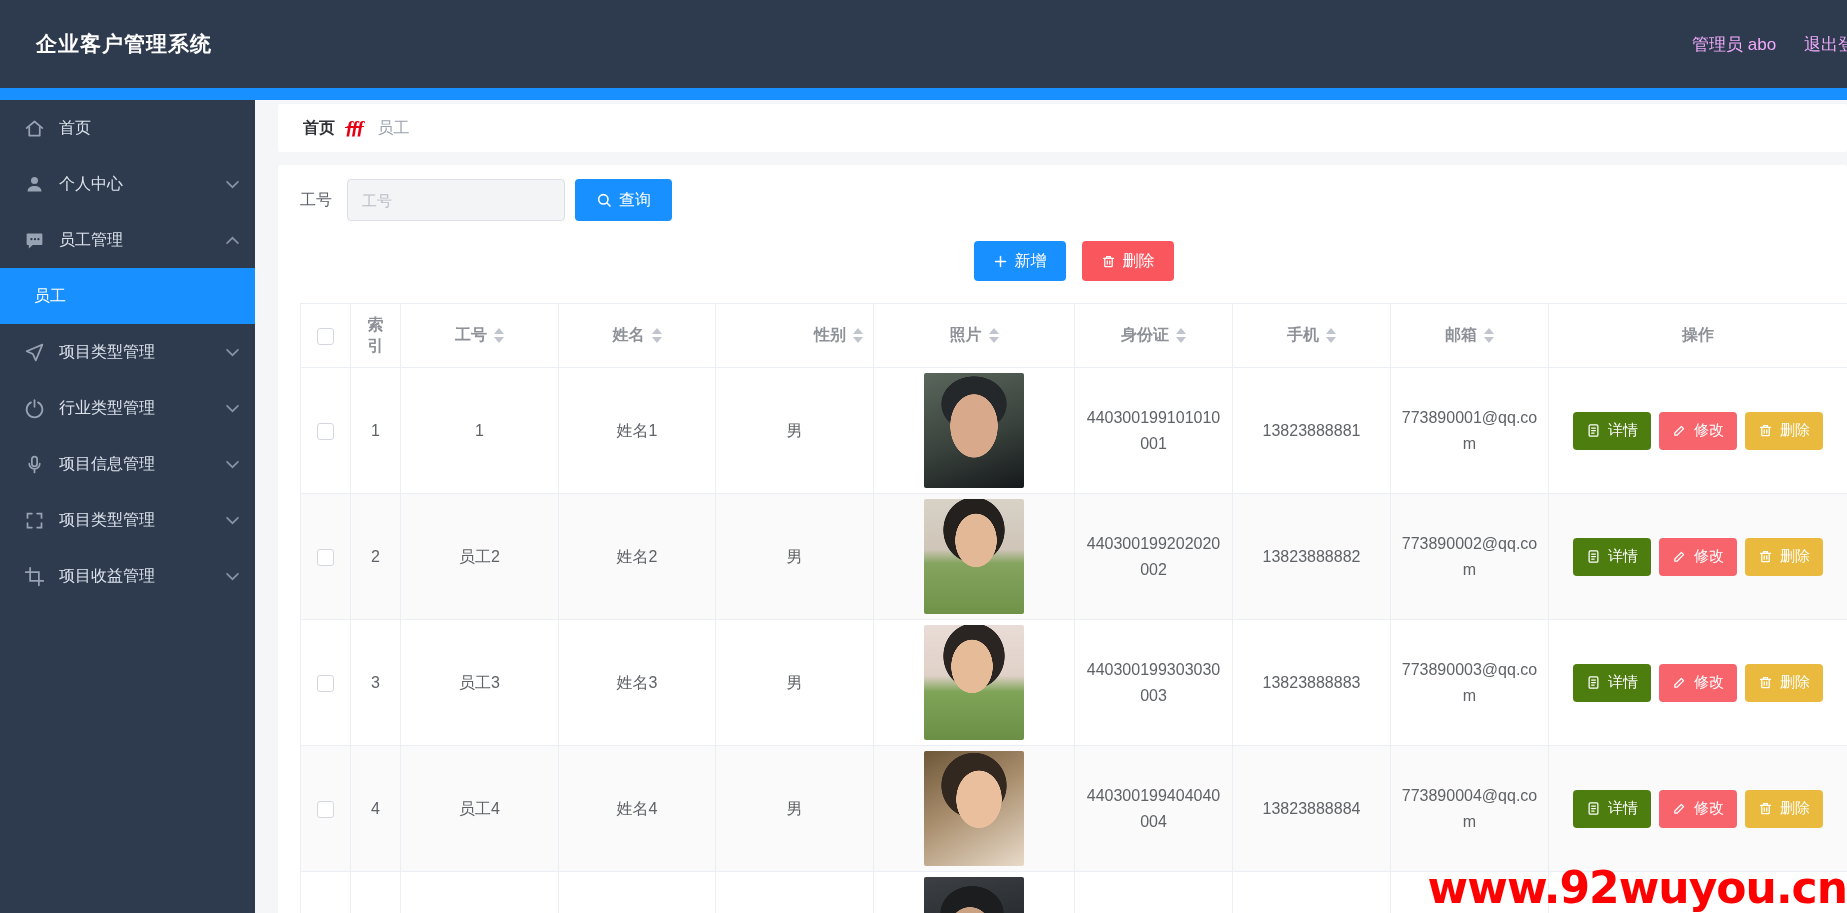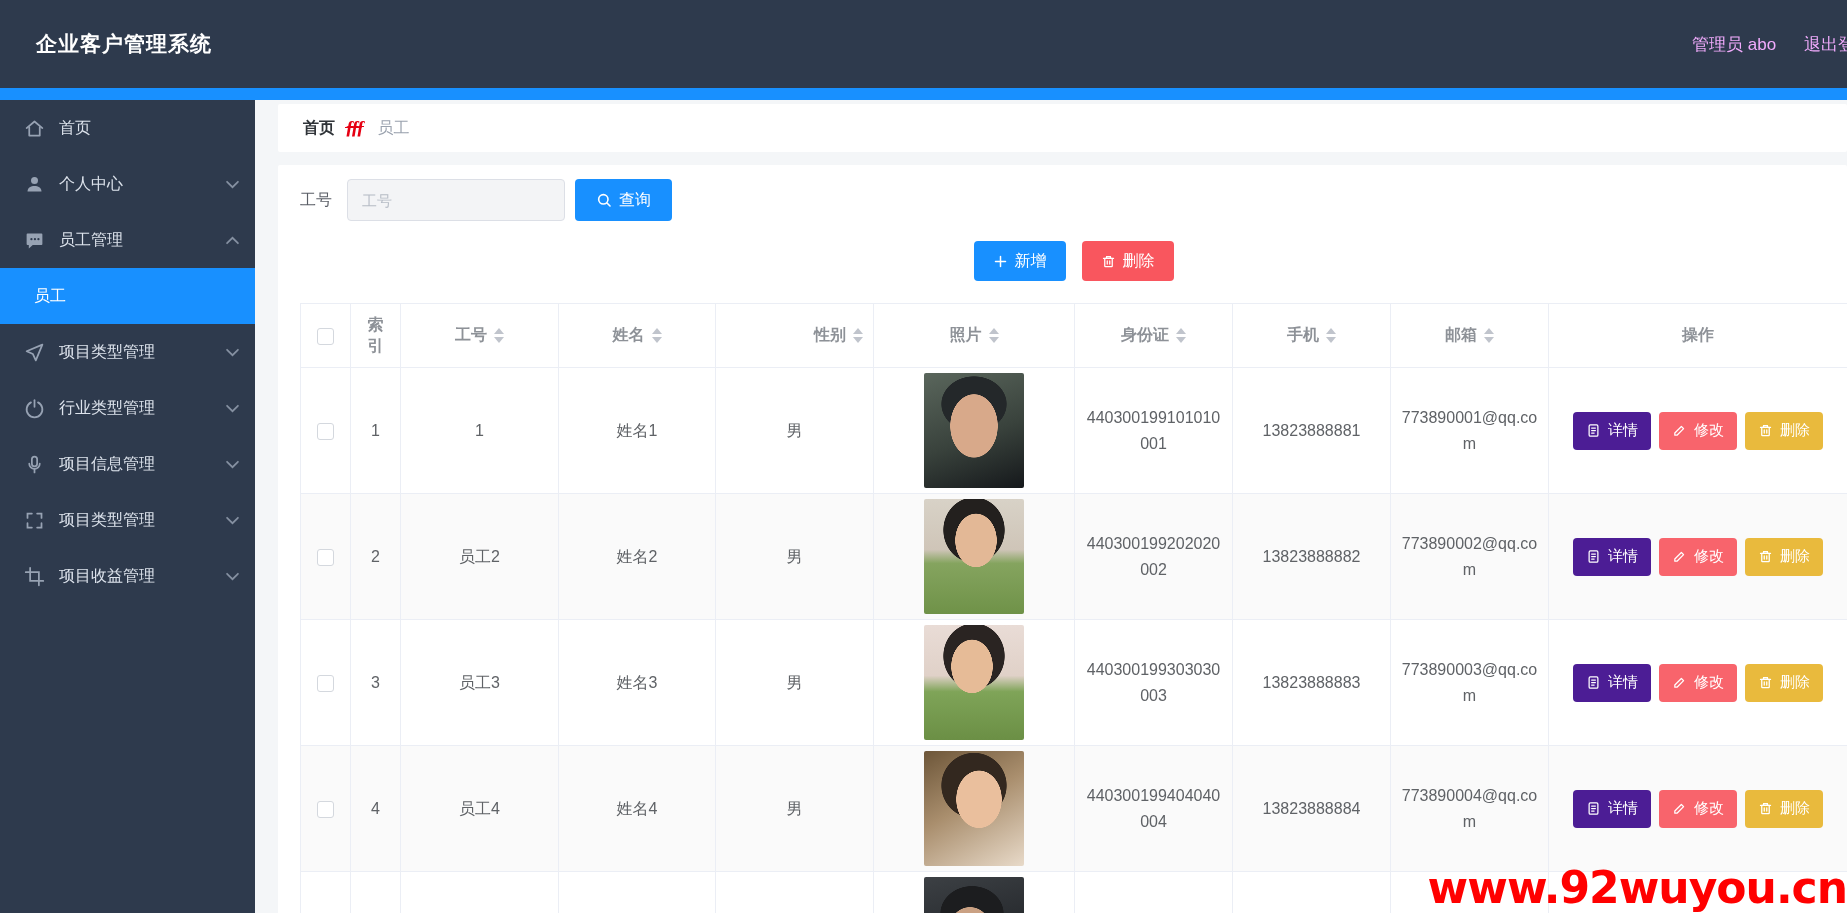--- a/index.html
+++ b/index.html
@@ -82,21 +82,21 @@
       radial-gradient(ellipse 33px 33px at 50% 30%, #33281f 98%, transparent),
       linear-gradient(150deg,#6d5639 0%,#a98e6d 45%,#e8dac9 100%); }
   .photo.v5 { background:
       radial-gradient(ellipse 24px 30px at 46% 52%, #caa183 98%, transparent),
       radial-gradient(ellipse 32px 28px at 48% 32%, #1c1d1f 98%, transparent),
       linear-gradient(165deg,#3c4044 0%,#23262a 60%,#101214 100%); }
 
   .ops { display:flex; justify-content:center; align-items:center; gap:8px; }
   .row-btn { height:38px; padding:0 13px; font-size:15px; }
   .row-btn svg { width:15px; height:15px; }
-  .b-detail { background:#4c1d95; }
+  .b-detail { background:#4d7c0f; }
   .b-modify { background:#f8646c; }
   .b-delete { background:#e9ba3d; }
 
   .watermark { position:absolute; right:0px; bottom:1px; font-family:"DejaVu Sans", sans-serif; font-weight:bold; font-size:44px; letter-spacing:-1px; color:#ff0000; z-index:30; line-height:1.1; }
 </style>
 </head>
 <body>
 
 <div class="page">
 

